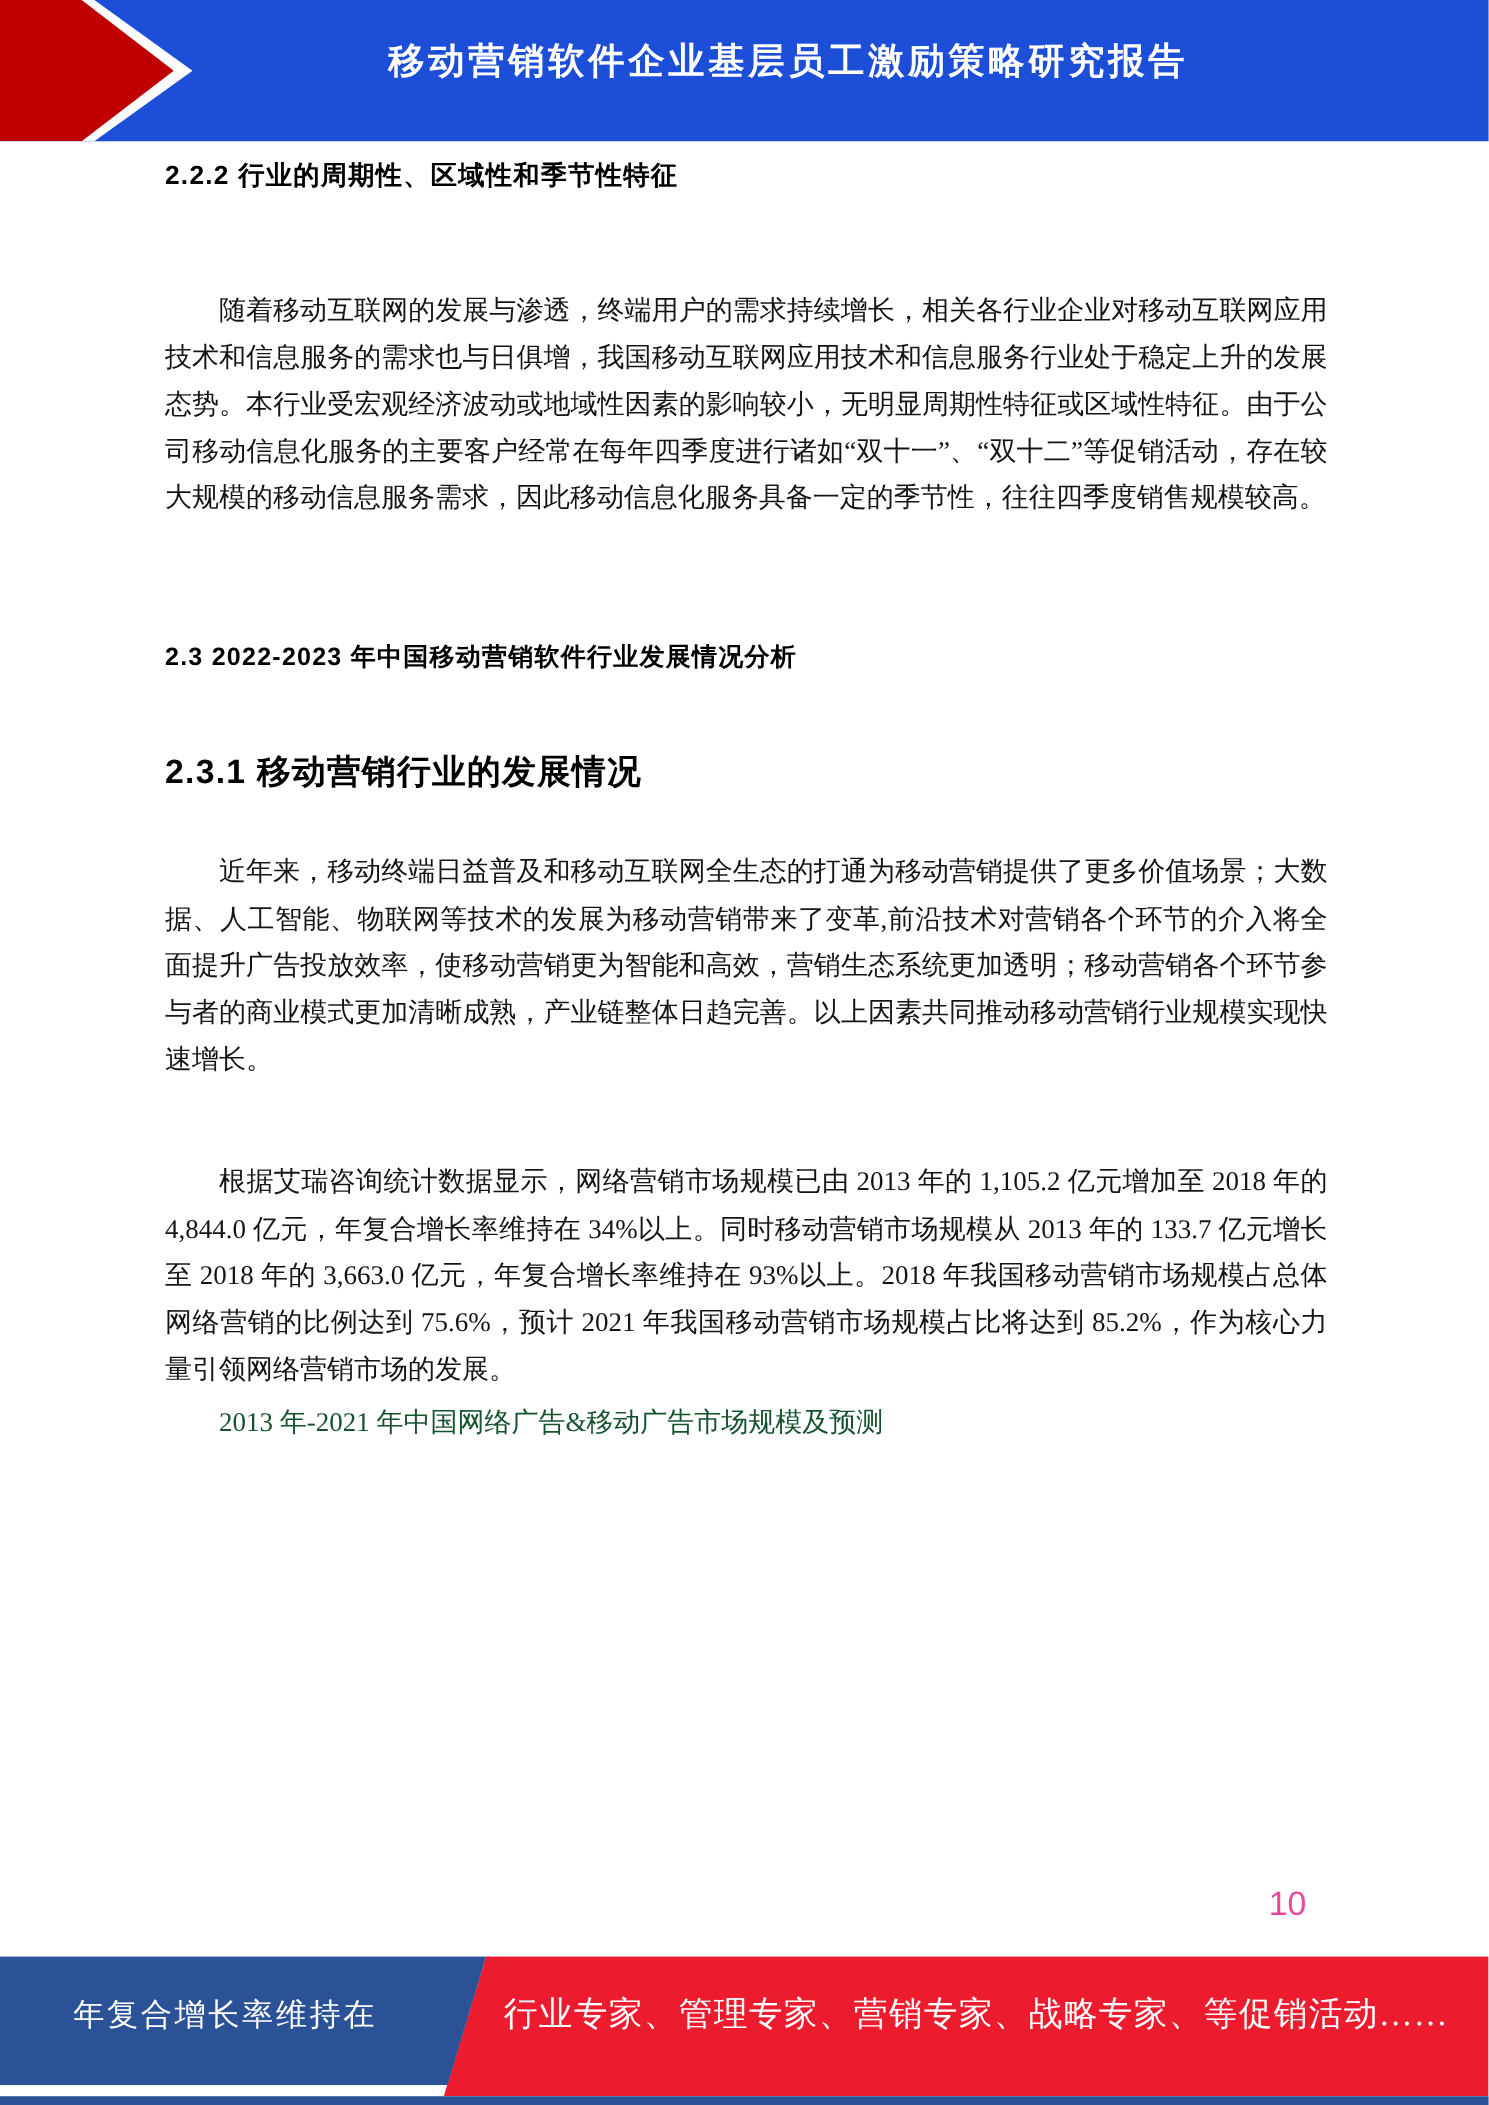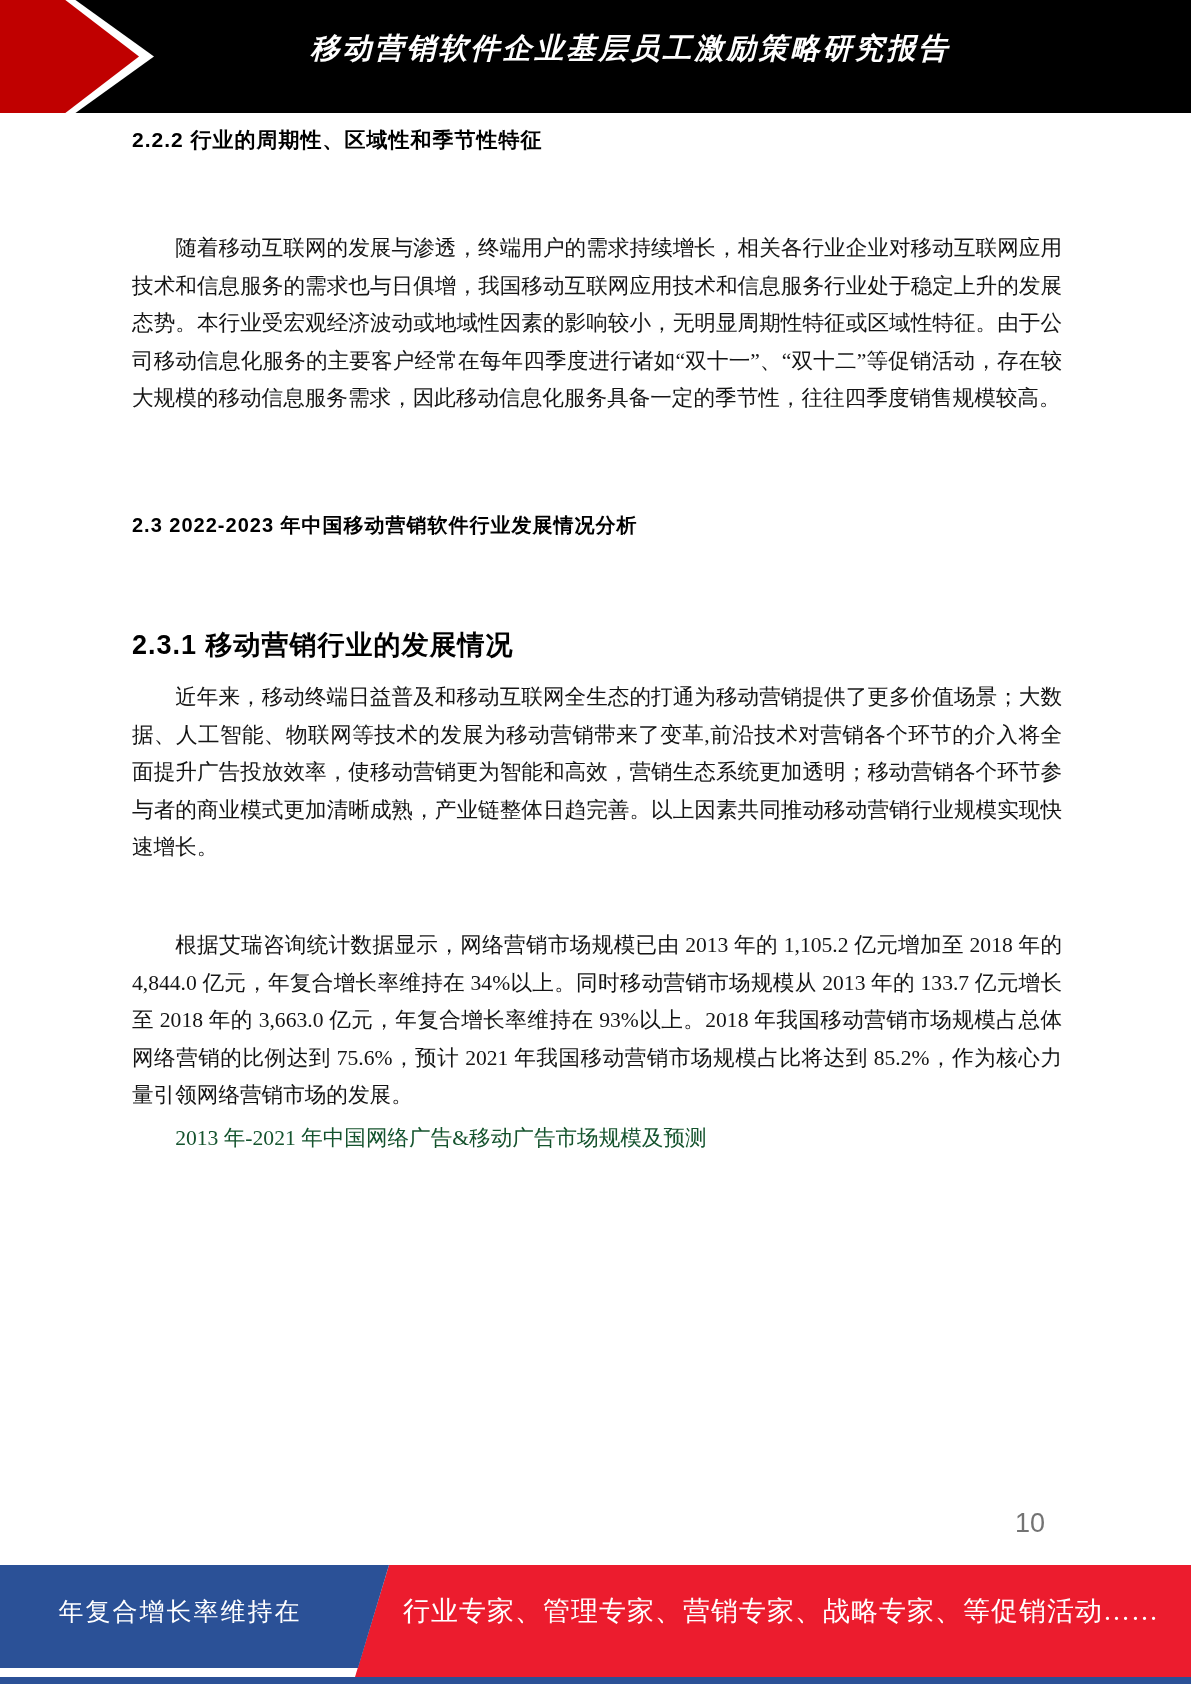--- a/index.html
+++ b/index.html
@@ -9,22 +9,21 @@
     background:#ffffff;
     font-family:"Liberation Serif", serif;
     color:#1a1a1a;
     overflow:hidden;
   }
 
   
   .header-banner {
     position:absolute; top:0; left:0;
     width:1191px; height:113px;
-    background:#000000;
-    font-style:italic;
+    background:#1d4ed8;
   }
   .arrow-white {
     position:absolute; top:0; left:0;
     width:154px; height:113px;
     background:#ffffff;
     clip-path:polygon(0 0, 49% 0, 100% 50%, 49% 100%, 0 100%);
   }
   .arrow-red {
     position:absolute; top:0; left:0;
     width:139px; height:113px;
@@ -50,21 +49,21 @@
   .doc-heading {
     position:absolute; left:0; width:930px;
     font-family:"Liberation Sans", sans-serif;
     font-weight:800;
     color:#000000;
     letter-spacing:1px;
     white-space:nowrap;
   }
   .h-222 { top:126px; font-size:21px; }
   .h-23  { top:512px; font-size:20px; }
-  .h-231 { top:599px; font-size:27px;margin-top:28px; }
+  .h-231 { top:599px; font-size:27px; }
 
   .doc-para {
     position:absolute; left:0; width:930px;
     font-size:21.6px;
     line-height:37.5px;
     text-align:justify;
     text-indent:2em;
     color:#141414;
   }
   .p-1 { top:206px;margin-top:24px; }
@@ -77,21 +76,21 @@
     line-height:37.5px;
     text-indent:2em;
     color:#14532d;
   }
 
   .page-number {
     position:absolute; top:1508px; left:985px; width:90px;
     text-align:center;
     font-family:"Liberation Sans", sans-serif;
     font-size:27px;
-    color:#737373;
+    color:#ec4899;
   }
 
   
   .footer { position:absolute; top:1565px; left:0; width:1191px; height:119px; }
   .footer-red-band {
     position:absolute; top:0; left:0;
     width:1191px; height:112px;
     background:#ec1c2e;
     clip-path:polygon(389px 0, 1191px 0, 1191px 112px, 355px 112px);
   }

